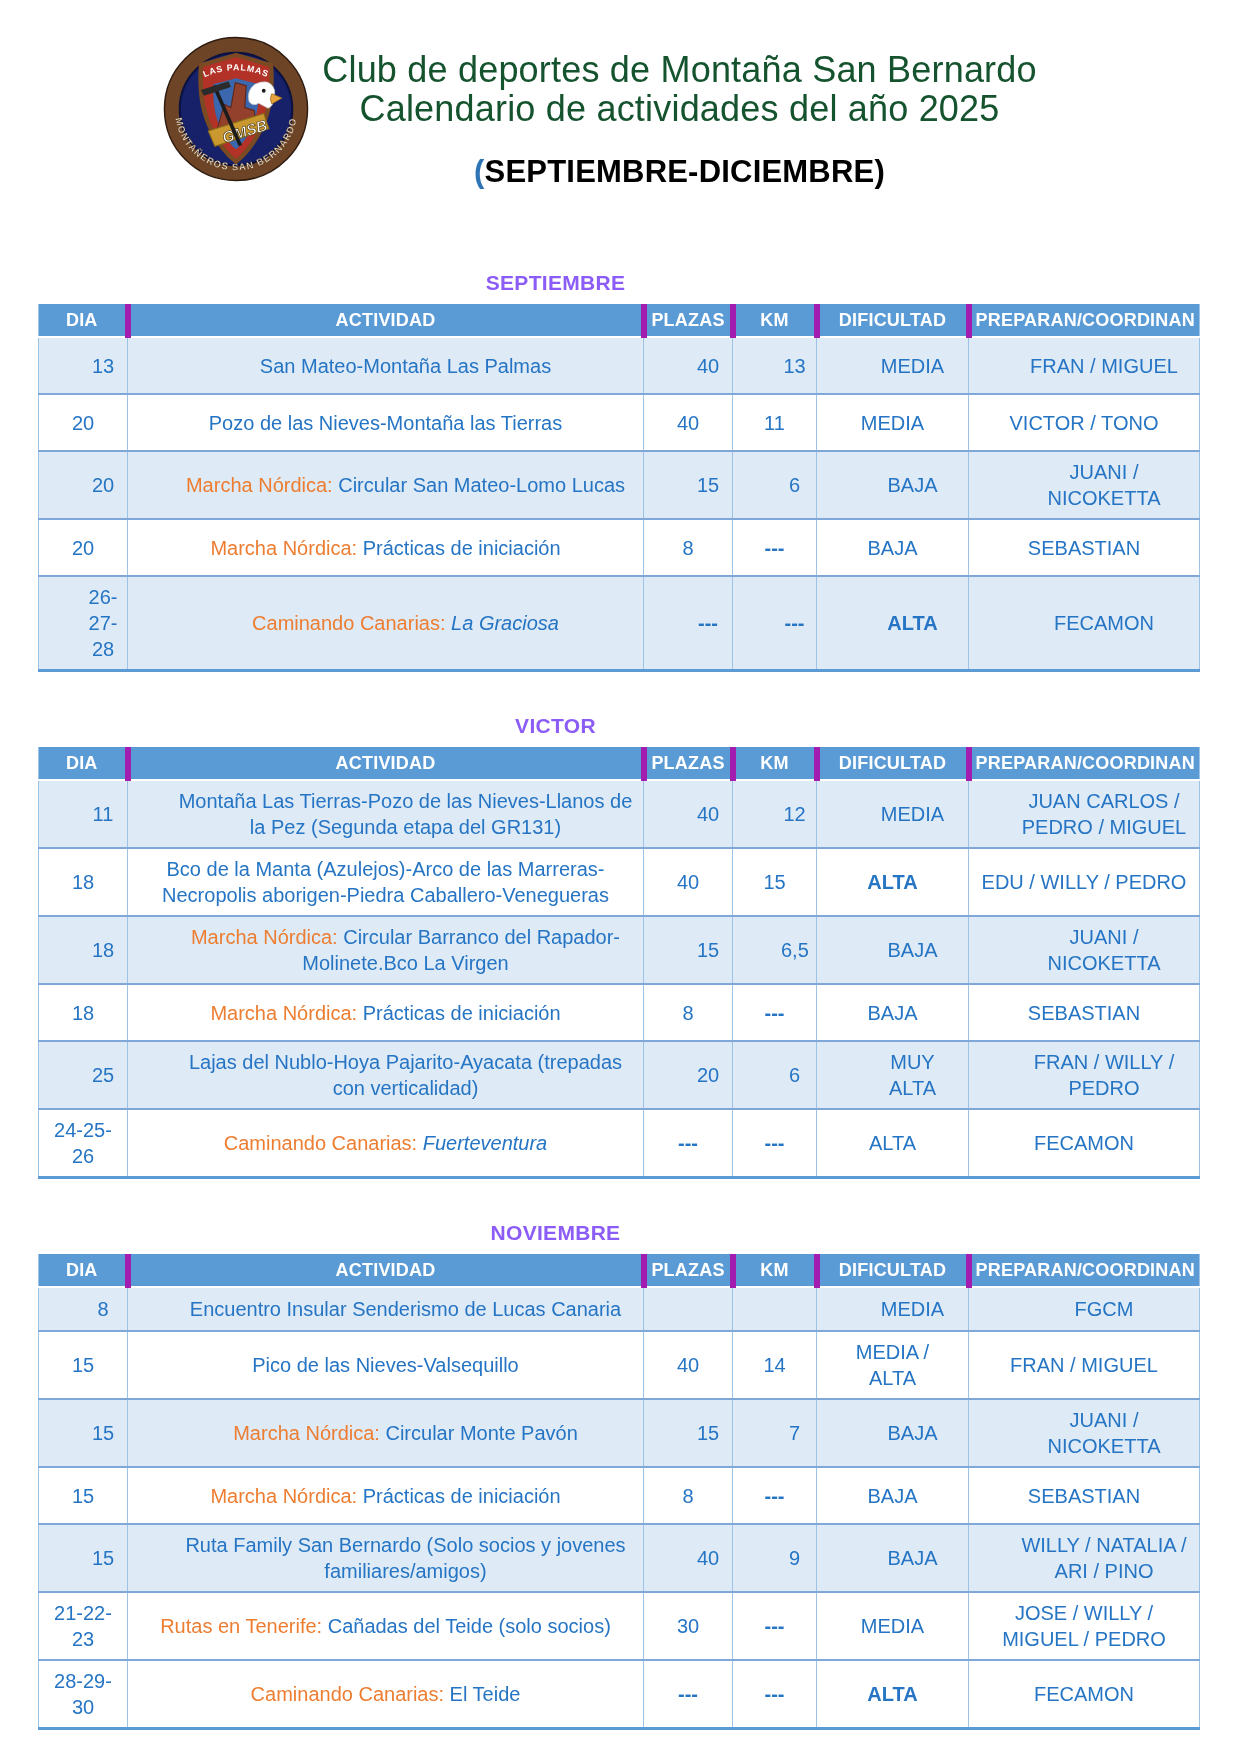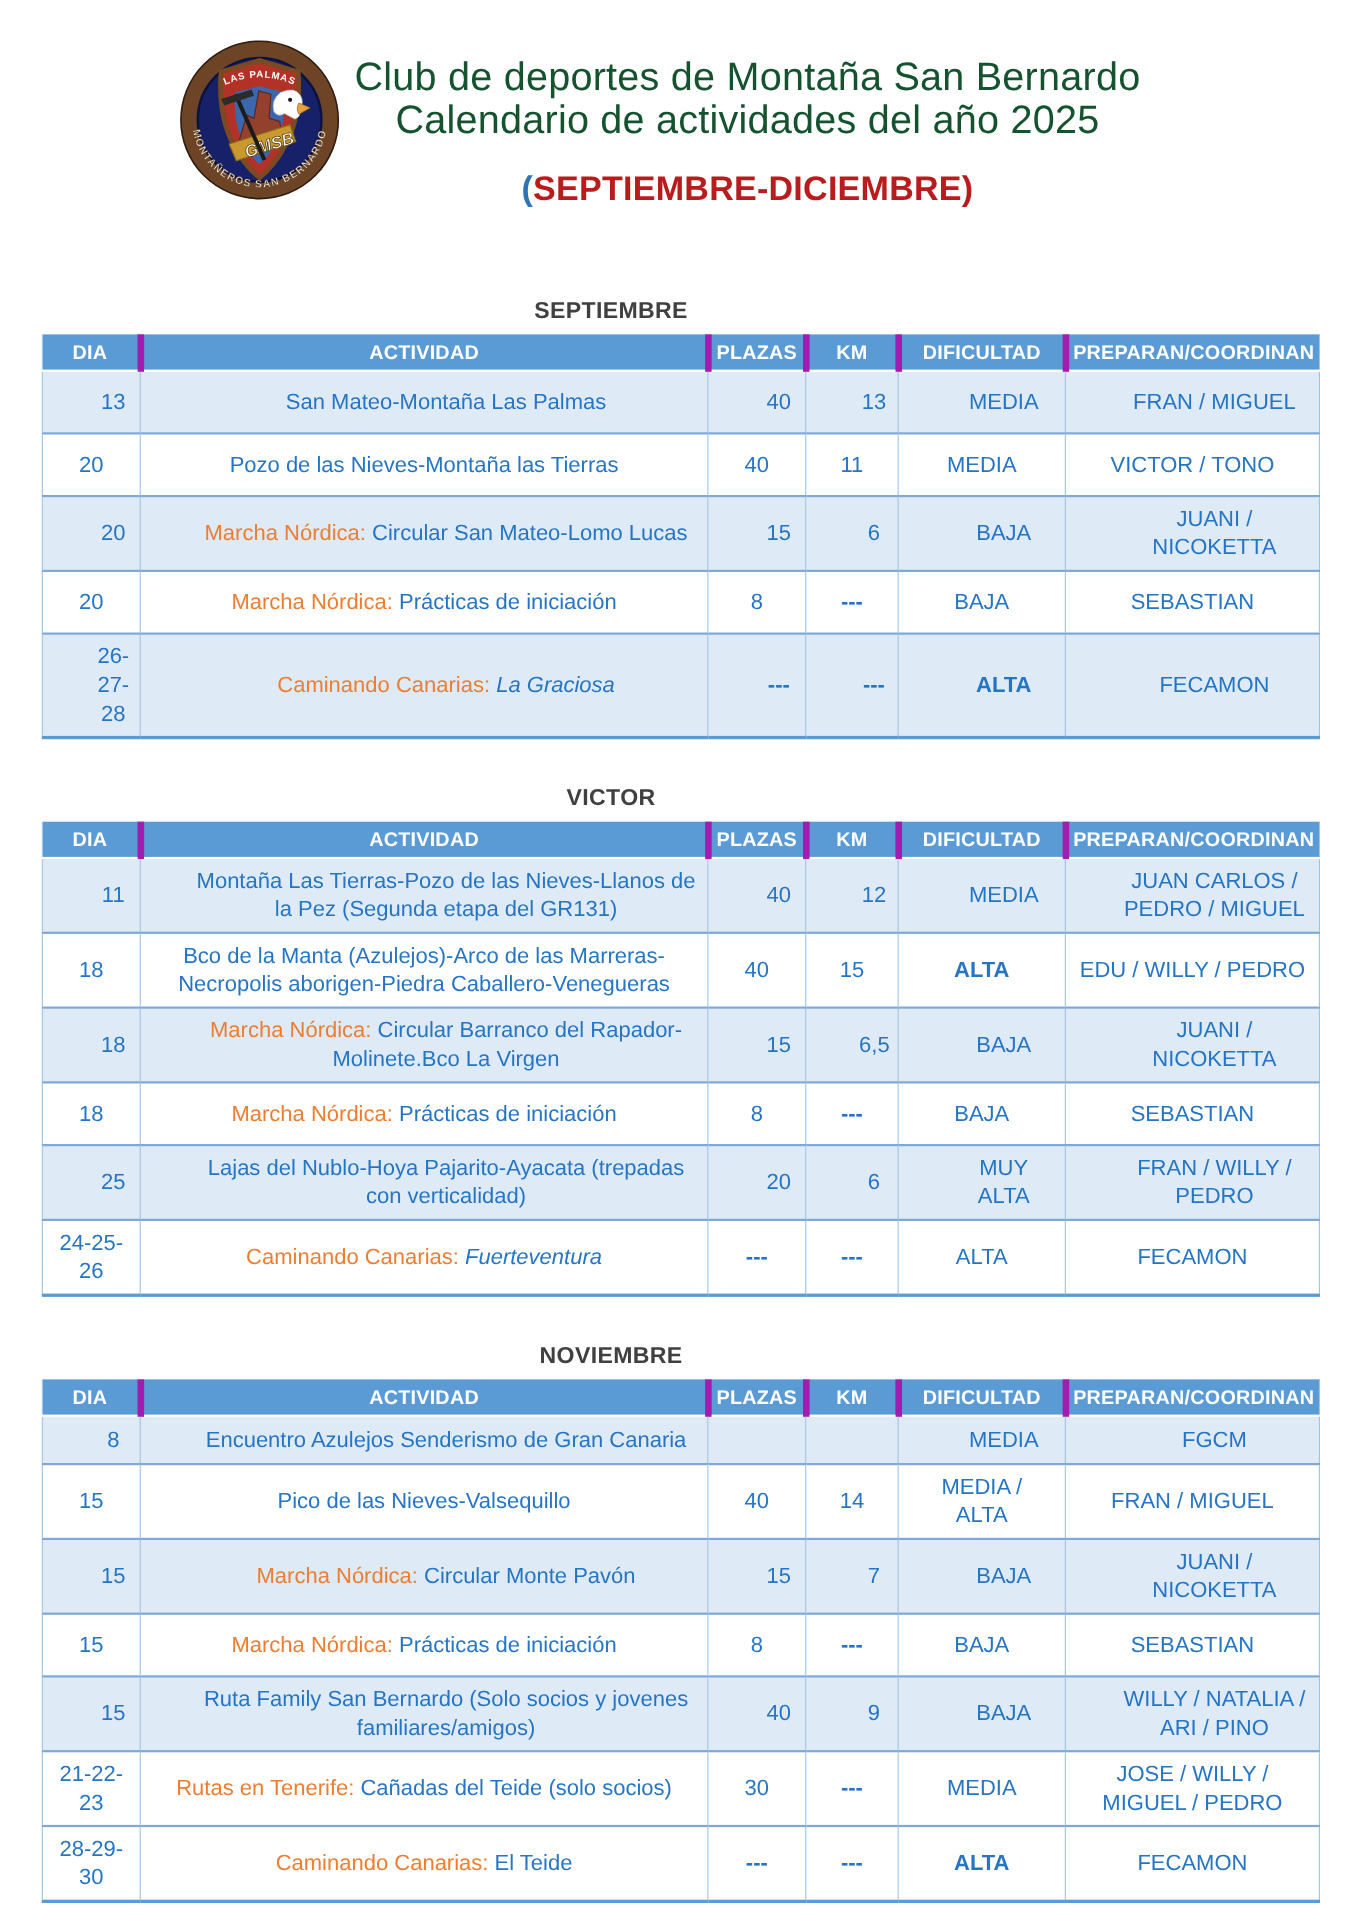--- a/index.html
+++ b/index.html
@@ -15,26 +15,26 @@
   
   .header { position: relative; height: 215px; }
   .logo { position: absolute; left: 163px; top: 36px; width: 146px; height: 146px; }
   .titles { padding-top: 50px; padding-left: 120px; text-align: center; }
   .title-line {
     color: #14532d; font-weight: normal; font-size: 36px; line-height: 39px;
     letter-spacing: 0.2px;
   }
   .period { margin-top: 26px; font-size: 31px; font-weight: bold; letter-spacing: 0.2px; }
   .period .paren  { color: #2E75B6; }
-  .period .ptext  { color: #b91c1c; text-align: center; }
+  .period .ptext  { color: #000000; text-align: center; }
 
   
   .month-label-wrap { width: 1239px; padding-right: 128px; text-align: center; }
   .month-label {
-    display: inline-block; color: #404040; font-weight: bold; font-size: 21px;
+    display: inline-block; color: #8b5cf6; font-weight: bold; font-size: 21px;
     letter-spacing: 0.3px;
   }
   .m-sept .month-label-wrap { margin-top: 56px; margin-bottom: 9px; }
   .m-oct  .month-label-wrap { margin-top: 42px; margin-bottom: 9px; }
   .m-nov  .month-label-wrap { margin-top: 42px; margin-bottom: 9px; }
 
   table.cal {
     width: 1161px; margin-left: 38px;
     border-collapse: collapse; table-layout: fixed;
     border-left: 1px solid #9DC3E6; border-right: 1px solid #9DC3E6;
@@ -265,21 +265,21 @@
         <th>ACTIVIDAD</th>
         <th>PLAZAS</th>
         <th>KM</th>
         <th>DIFICULTAD</th>
         <th>PREPARAN/COORDINAN</th>
       </tr>
         </thead>
       <tbody>
           <tr class="shaded compact">
             <td>8</td>
-            <td class="activity"><span>Encuentro Azulejos Senderismo de Gran Canaria</span></td>
+            <td class="activity"><span>Encuentro Insular Senderismo de Lucas Canaria</span></td>
             <td></td>
             <td></td>
             <td><span class="dif-val">MEDIA</span></td>
             <td>FGCM</td>
           </tr>
           <tr>
             <td>15</td>
             <td class="activity"><span>Pico de las Nieves-Valsequillo</span></td>
             <td>40</td>
             <td>14</td>

